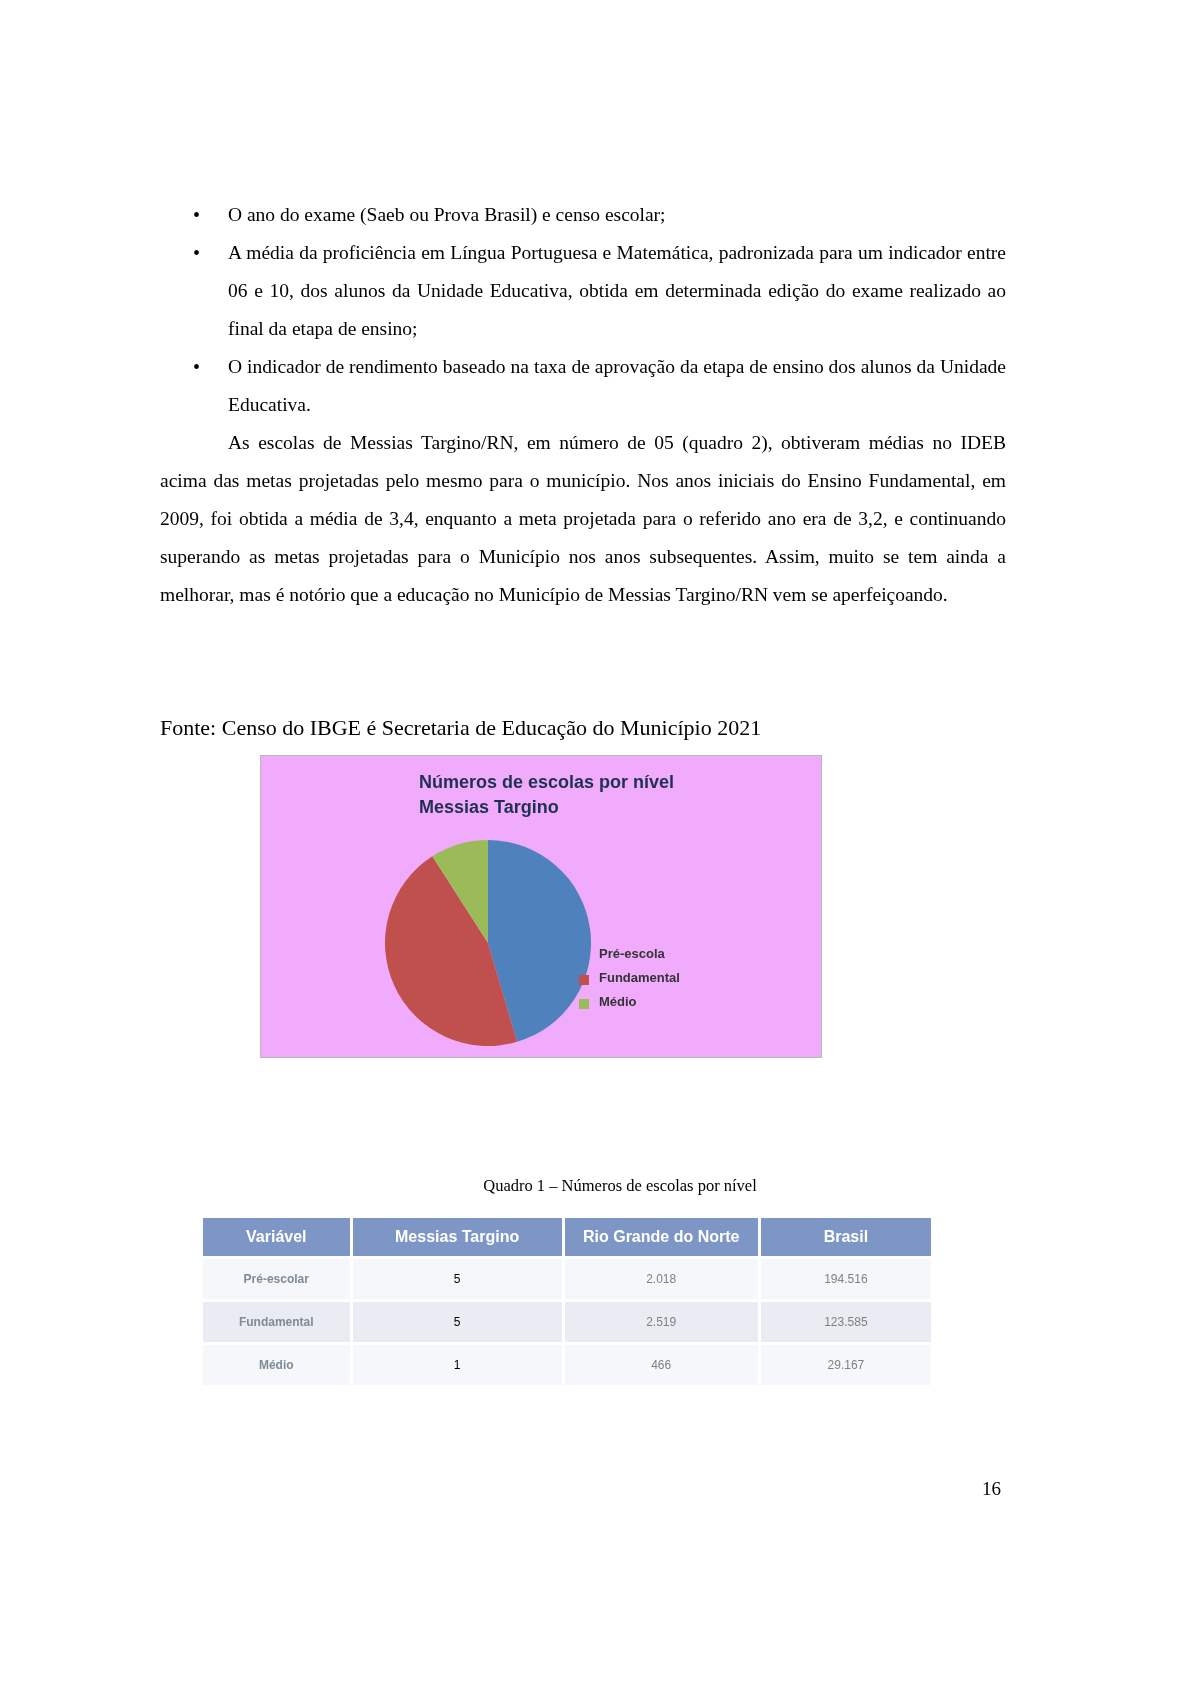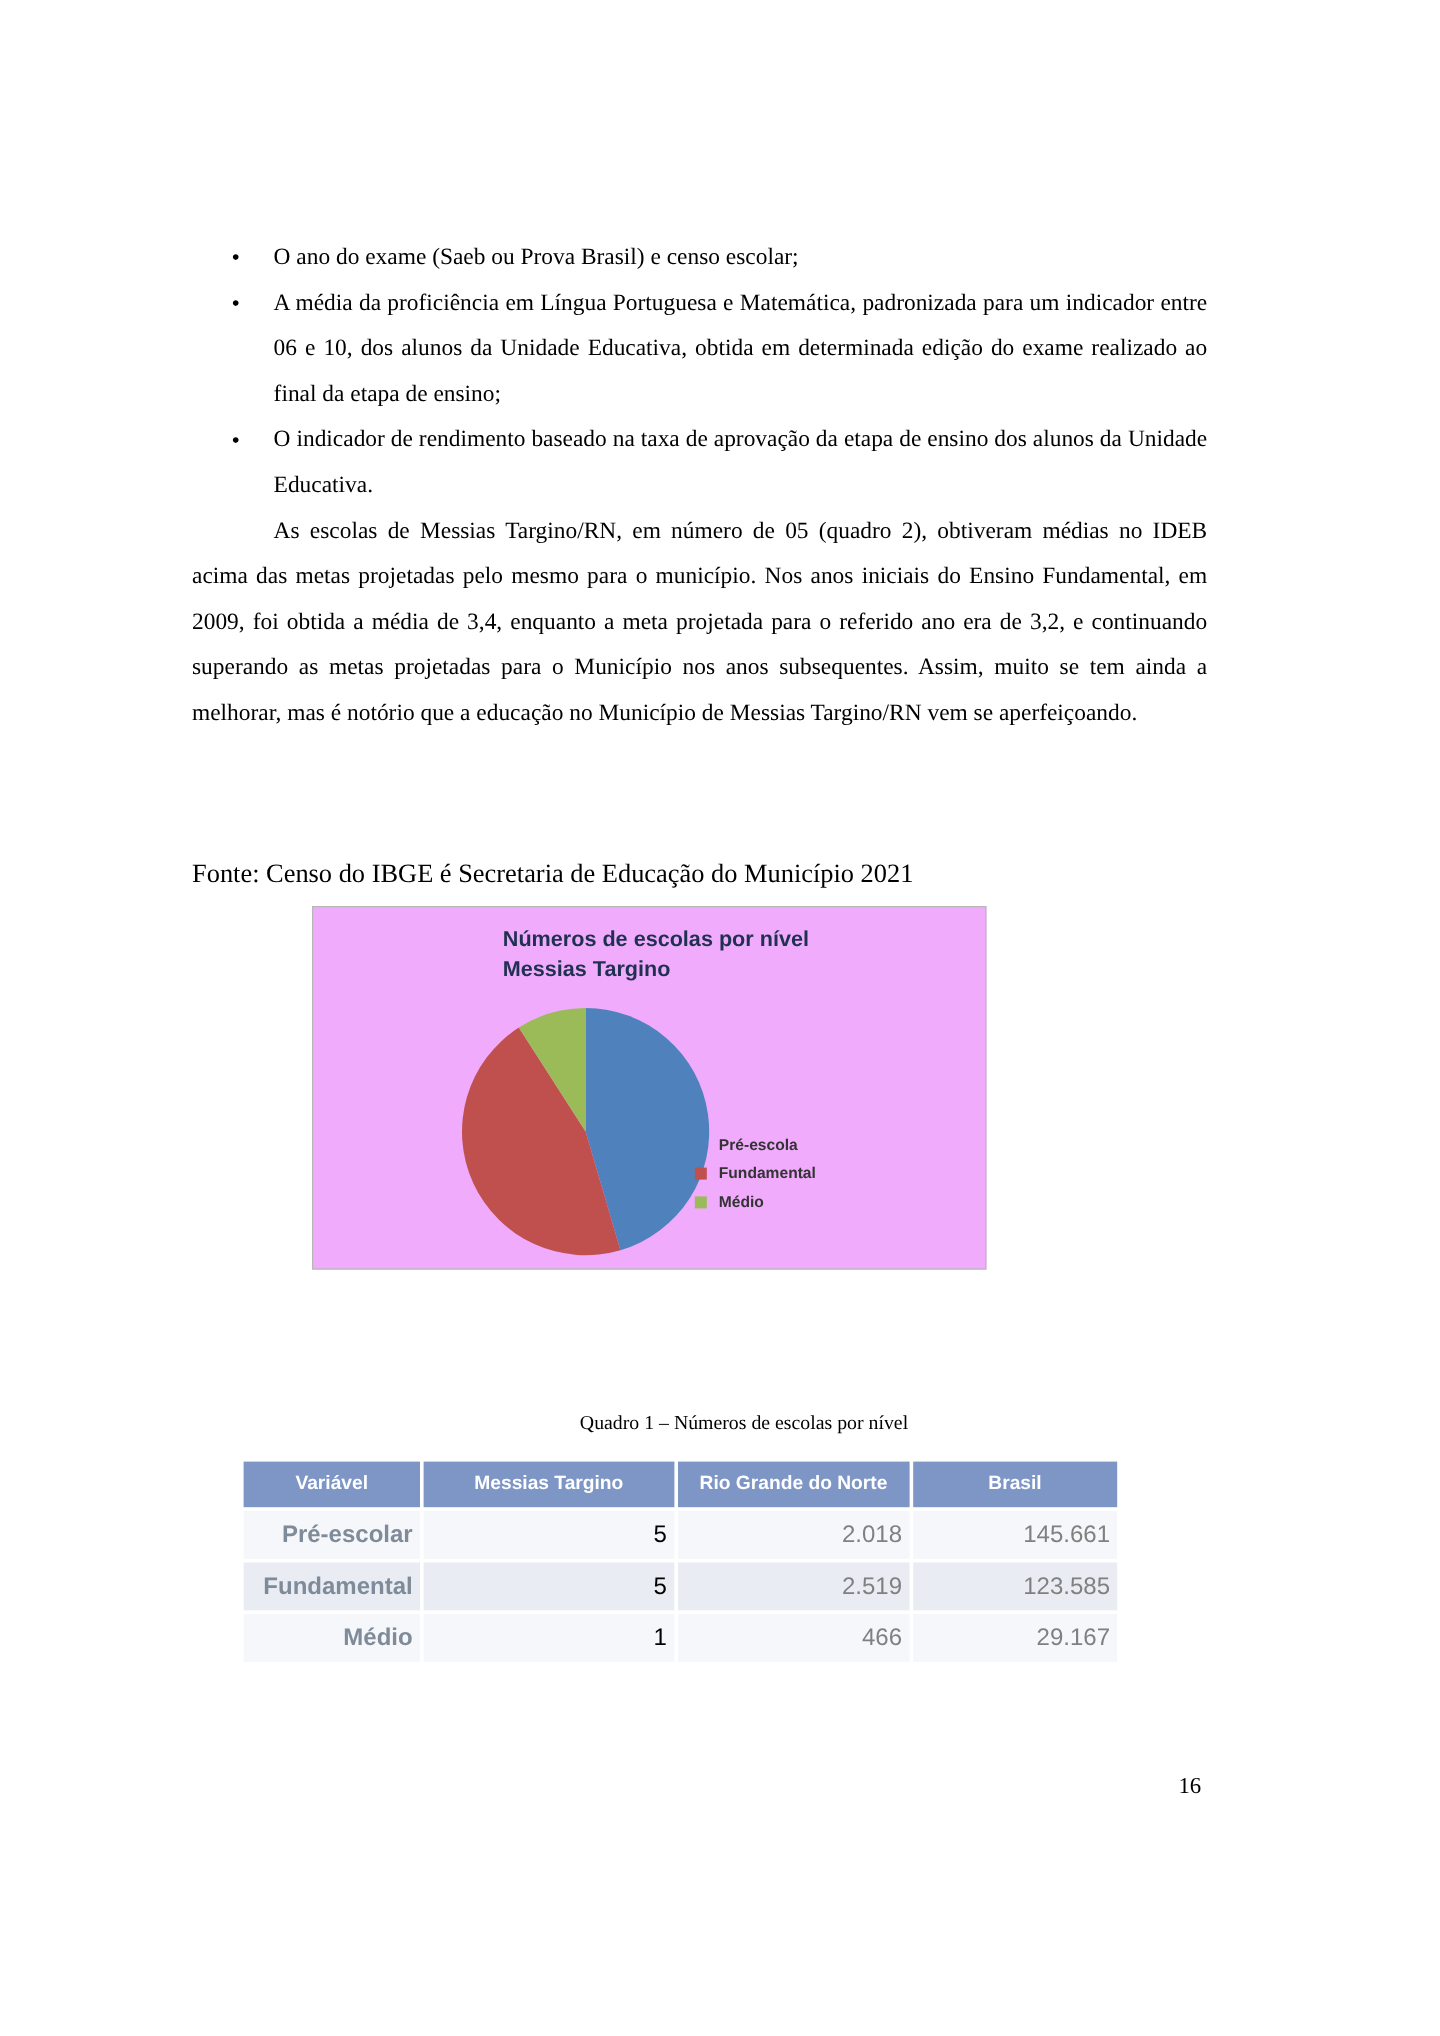--- a/index.html
+++ b/index.html
@@ -75,21 +75,21 @@
     width: 210px;
     height: 210px;
   }
   .chart-legend {
     position: absolute;
     left: 318px;
     top: 190px;
   }
   .legend-row {
     display: flex;
-    align-items: center;
+    align-items: flex-end;
     margin-bottom: 9px;
   }
   .legend-swatch {
     width: 10px;
     height: 10px;
     margin-right: 10px;
     flex: 0 0 auto;
   }
   .legend-label {
     font-size: 13px;
@@ -121,22 +121,22 @@
     background: #7e96c6;
     color: #ffffff;
     font-size: 16px;
     font-weight: bold;
     height: 38px;
     text-align: center;
     padding: 0 6px;
   }
   table.data-table td {
     height: 40px;
-    text-align: right;
-    font-size: 20px;
+    text-align: center;
+    font-size: 12px;
     padding: 0 6px;
   }
   table.data-table tr.row-odd td { background: #f5f7fa; }
   table.data-table tr.row-even td { background: #e9edf3; }
   td.row-label {
     font-weight: bold;
     color: #7f8b99;
   }
   td.val-black { color: #000000; }
   td.val-gray { color: #808080; }
@@ -203,21 +203,21 @@
           <th class="col-mt">Messias Targino</th>
           <th class="col-rgn">Rio Grande do Norte</th>
           <th class="col-brasil">Brasil</th>
         </tr>
       </thead>
       <tbody>
         <tr class="row-odd">
           <td class="row-label">Pré-escolar</td>
           <td class="val-black">5</td>
           <td class="val-gray">2.018</td>
-          <td class="val-gray">145.661</td>
+          <td class="val-gray">194.516</td>
         </tr>
         <tr class="row-even">
           <td class="row-label">Fundamental</td>
           <td class="val-black">5</td>
           <td class="val-gray">2.519</td>
           <td class="val-gray">123.585</td>
         </tr>
         <tr class="row-odd">
           <td class="row-label">Médio</td>
           <td class="val-black">1</td>

